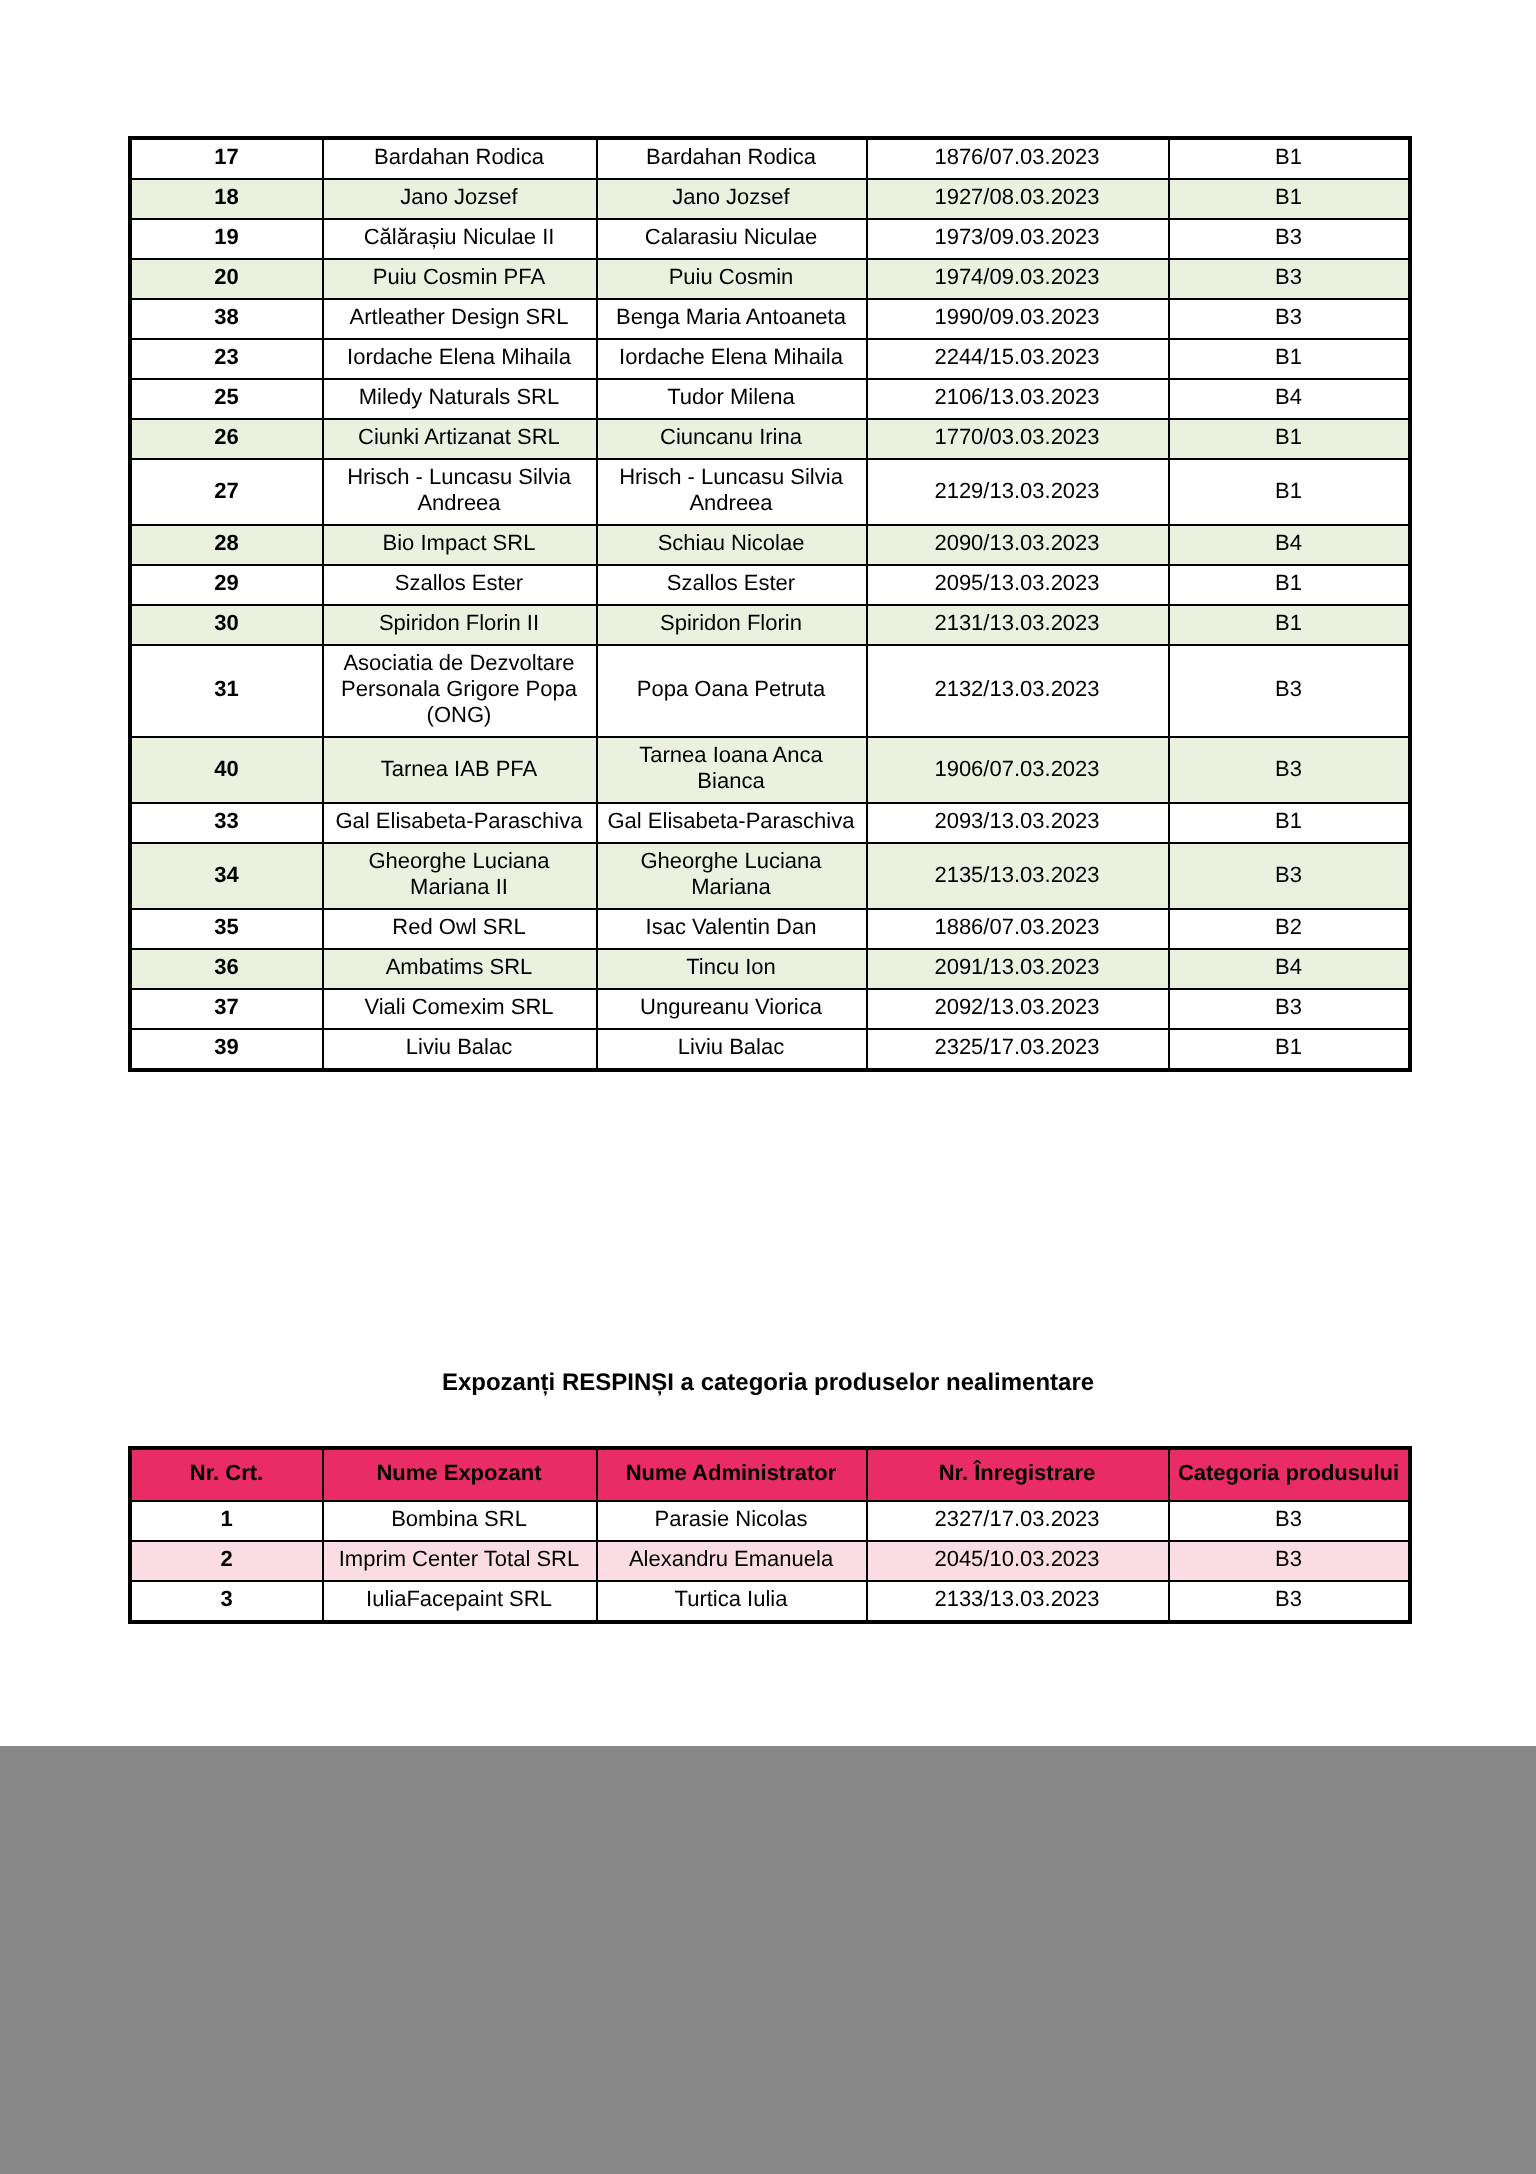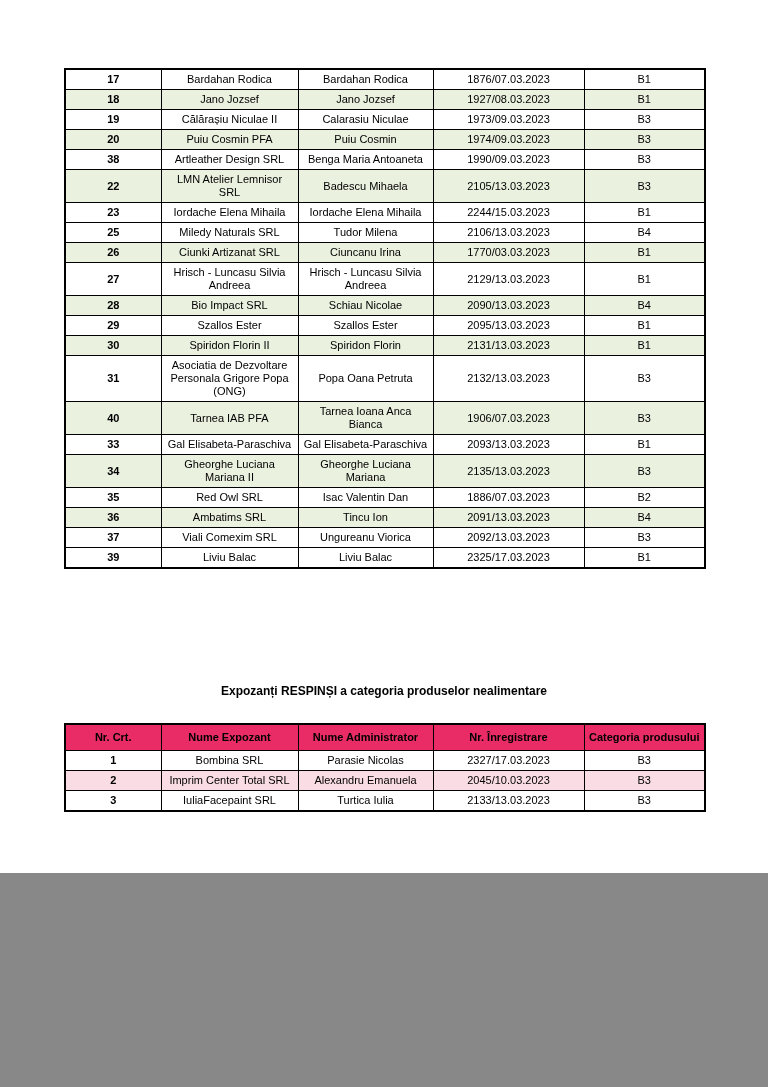--- a/index.html
+++ b/index.html
@@ -105,27 +105,20 @@
           <td>Puiu Cosmin PFA</td>
           <td>Puiu Cosmin</td>
           <td>1974/09.03.2023</td>
           <td>B3</td>
         </tr>
         <tr>
           <td>38</td>
           <td>Artleather Design SRL</td>
           <td>Benga Maria Antoaneta</td>
           <td>1990/09.03.2023</td>
-          <td>B3</td>
-        </tr>
-        <tr class="shaded">
-          <td>22</td>
-          <td>LMN Atelier Lemnisor SRL</td>
-          <td>Badescu Mihaela</td>
-          <td>2105/13.03.2023</td>
           <td>B3</td>
         </tr>
         <tr>
           <td>23</td>
           <td>Iordache Elena Mihaila</td>
           <td>Iordache Elena Mihaila</td>
           <td>2244/15.03.2023</td>
           <td>B1</td>
         </tr>
         <tr>

